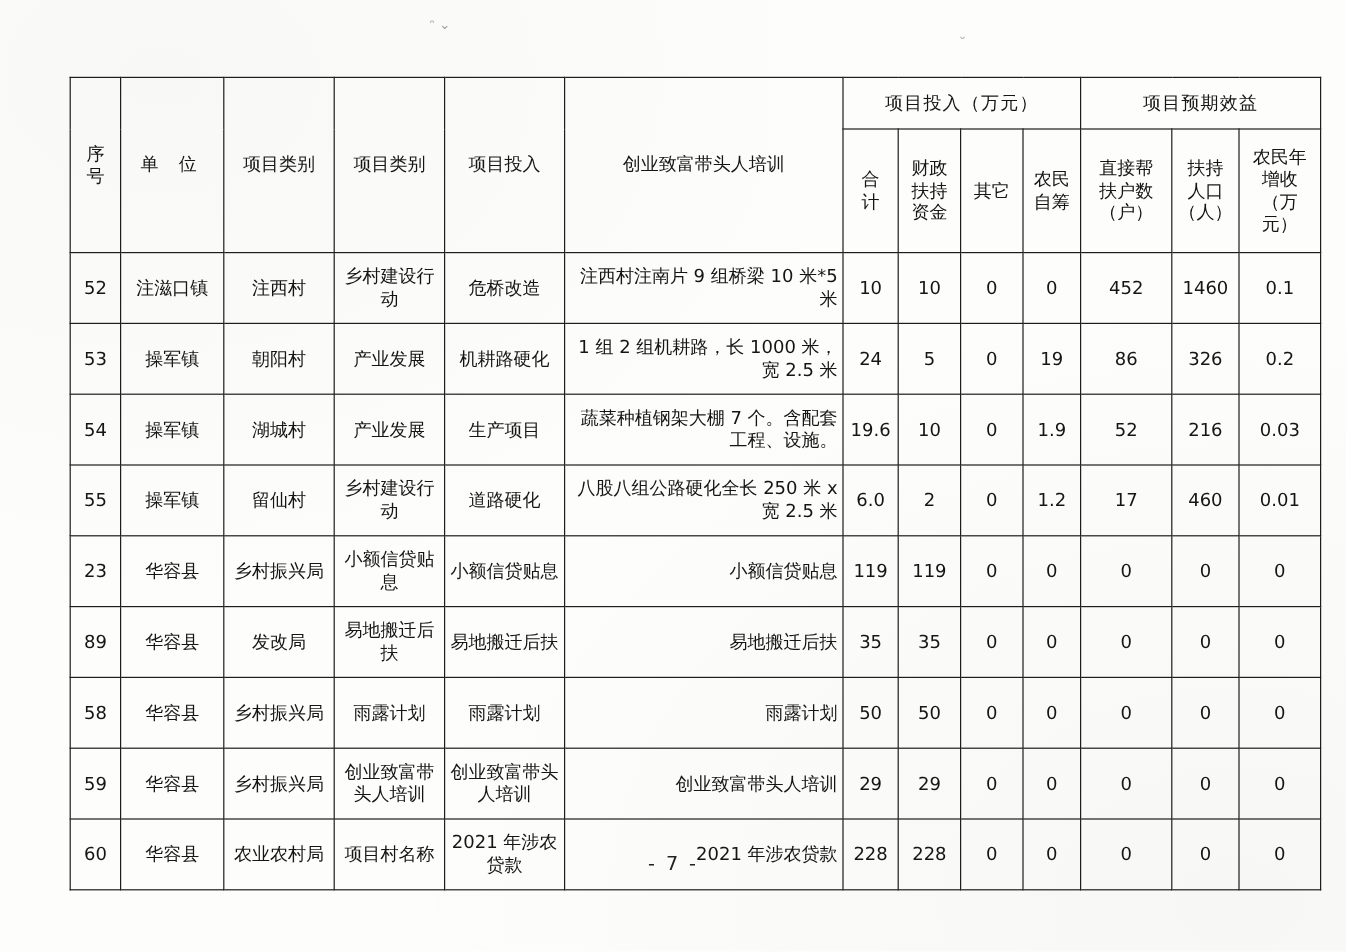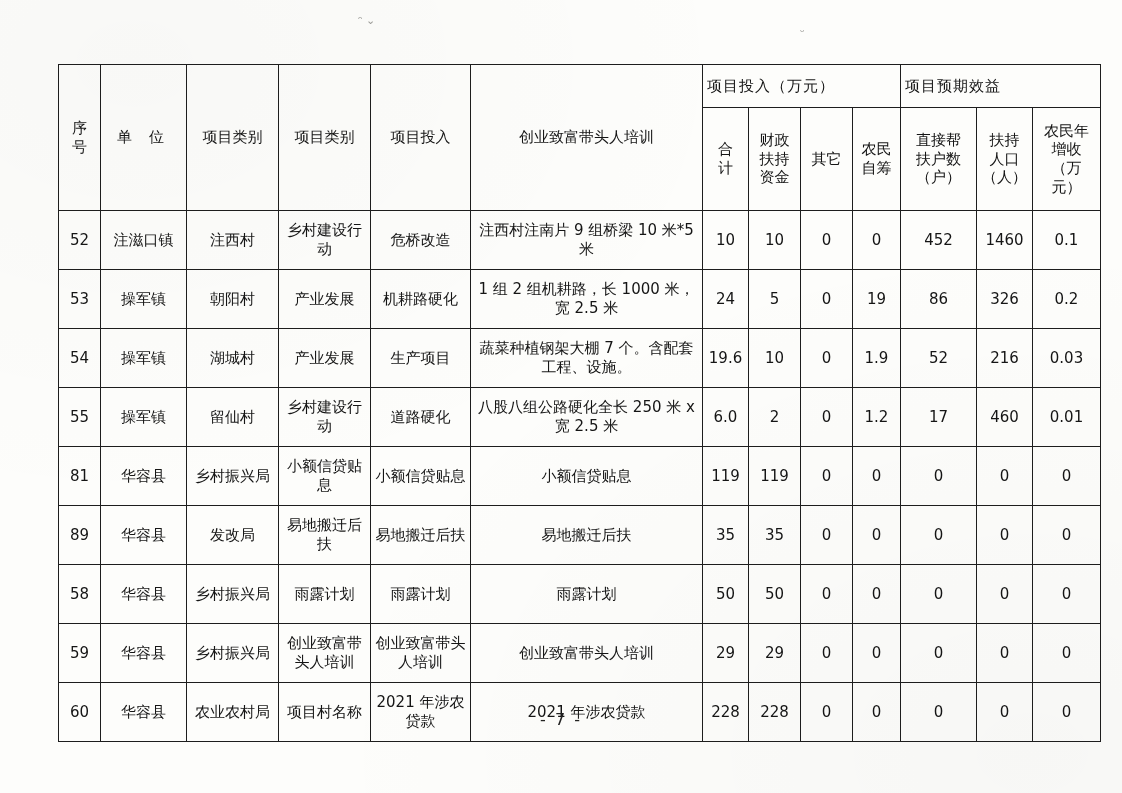--- a/index.html
+++ b/index.html
@@ -48,20 +48,21 @@
   }
   table.doc td, table.doc th {
     border: 1px solid #1d1d1d;
     padding: 3px 4px;
     font-weight: normal;
     vertical-align: middle;
     font-size: 15px;
     line-height: 1.25;
   }
   .hdr-group {
+    text-align: center;
     font-size: 16px;
     letter-spacing: 1px;
     height: 36px;
   }
   .hdr-cell {
     text-align: center;
     font-size: 15px;
     height: 96px;
   }
   .hdr-narrow {
@@ -72,21 +73,21 @@
     font-size: 15px;
     line-height: 1.1;
   }
   .unit-head {
     letter-spacing: 6px;
   }
   td.row-cell {
     height: 52px;
   }
   .content-cell {
-    text-align: center;
+    text-align: right;
     padding-left: 8px;
     padding-right: 6px;
     font-size: 15px;
   }
   .num-cell { text-align: center; font-size: 15px; }
   .name-cell { text-align: center; font-size: 15px; }
   .tight { line-height: 1.2; }
   .page-num {
     position: absolute;
     left: 0;
@@ -200,21 +201,21 @@
           <td class="row-cell content-cell">八股八组公路硬化全长 250 米 x 宽 2.5 米</td>
           <td class="row-cell num-cell">6.0</td>
           <td class="row-cell num-cell">2</td>
           <td class="row-cell num-cell">0</td>
           <td class="row-cell num-cell">1.2</td>
           <td class="row-cell num-cell">17</td>
           <td class="row-cell num-cell">460</td>
           <td class="row-cell num-cell">0.01</td>
         </tr>
         <tr>
-          <td class="row-cell num-cell">81</td>
+          <td class="row-cell num-cell">23</td>
           <td class="row-cell name-cell">华容县</td>
           <td class="row-cell name-cell">乡村振兴局</td>
           <td class="row-cell name-cell">小额信贷贴息</td>
           <td class="row-cell name-cell">小额信贷贴息</td>
           <td class="row-cell content-cell">小额信贷贴息</td>
           <td class="row-cell num-cell">119</td>
           <td class="row-cell num-cell">119</td>
           <td class="row-cell num-cell">0</td>
           <td class="row-cell num-cell">0</td>
           <td class="row-cell num-cell">0</td>

